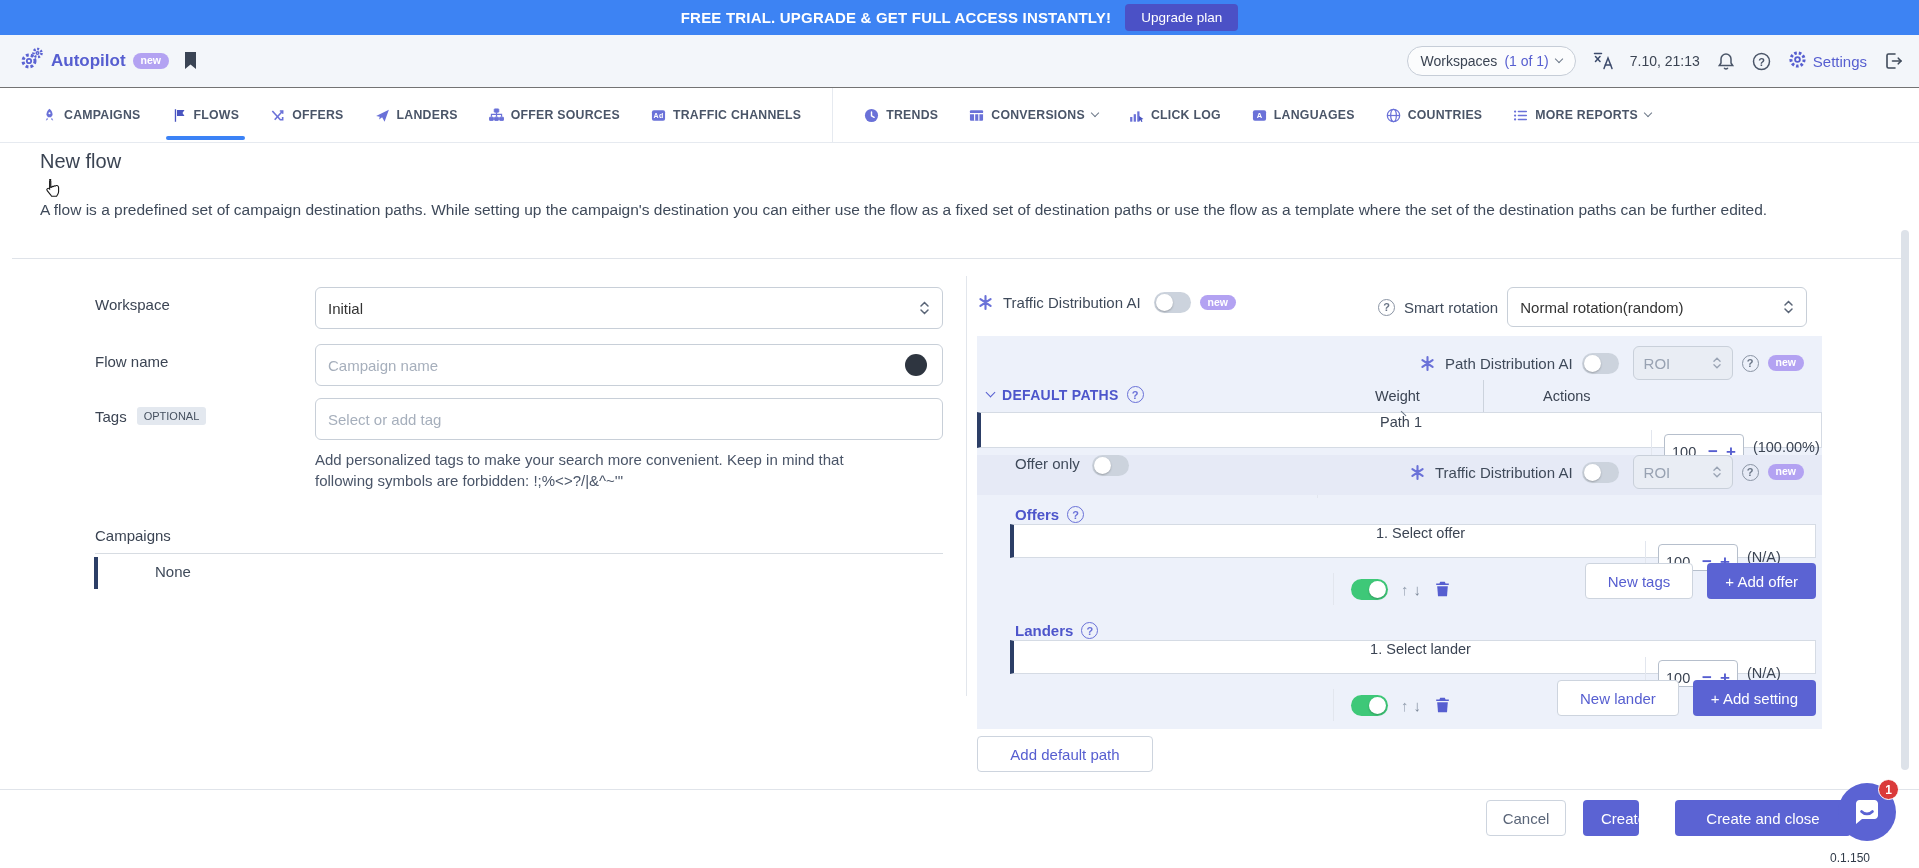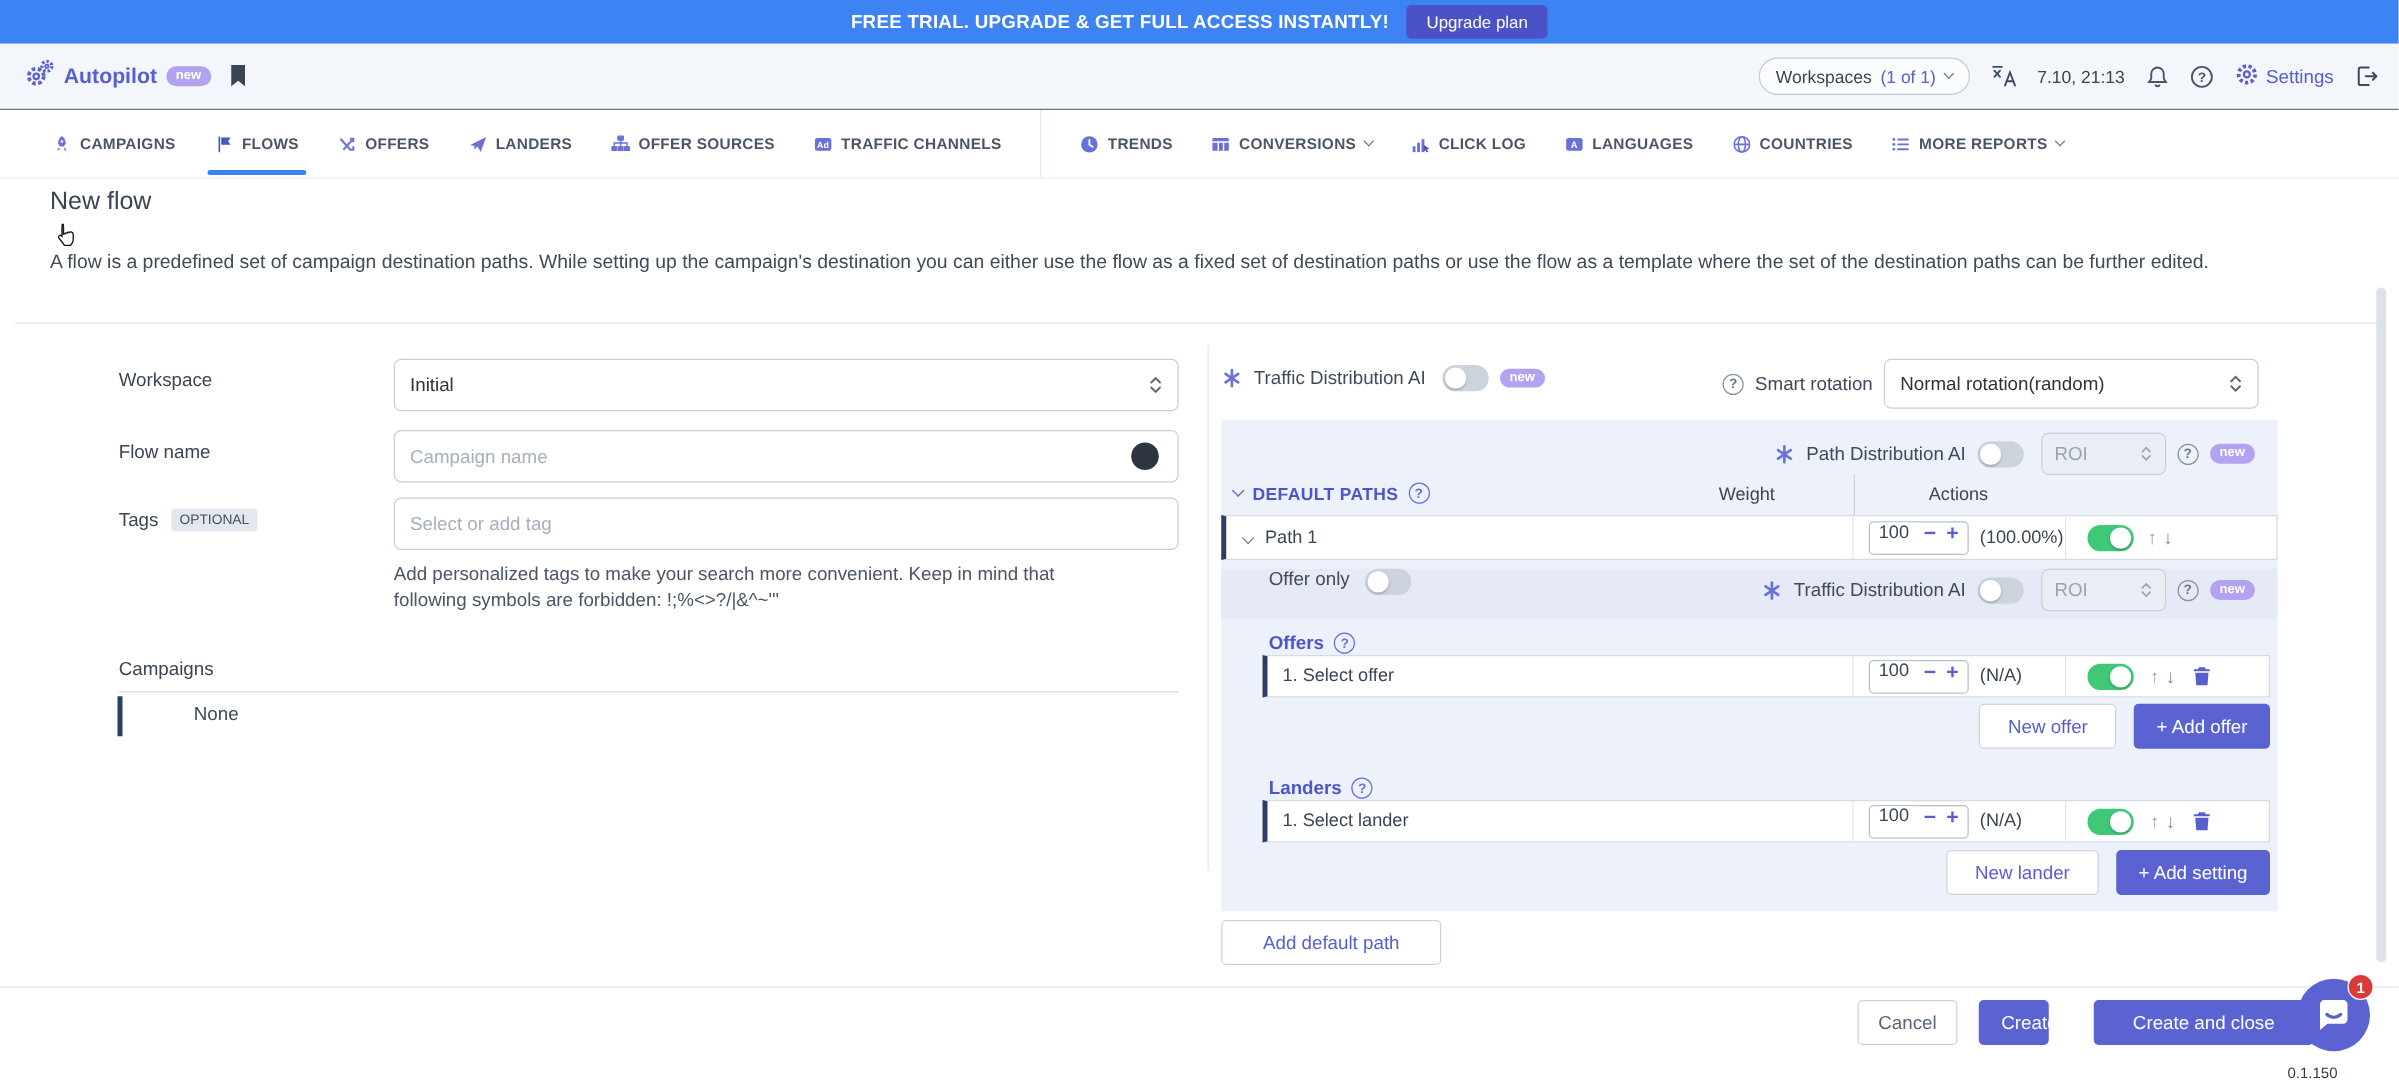--- a/index.html
+++ b/index.html
@@ -86,25 +86,25 @@
 
   .panel { position:absolute; left:977px; top:336px; width:845px; height:393px; background:#edf1fa; }
   .roi-sel { width:100px; height:34px; background:#e9edf4; border:1px solid #c9d0da; border-radius:6px;
     display:flex; align-items:center; padding:4px 10px; color:#98a2b2; font-size:15px; cursor:default; }
   .dp-head { position:absolute; left:10px; top:50px; display:flex; align-items:center; gap:8px;
     color:#4d55cb; font-weight:bold; font-size:14px; letter-spacing:.3px; cursor:pointer; }
   .col-head { position:absolute; top:52px; font-size:14.5px; color:#3b4453; }
   .head-div { position:absolute; left:506px; top:44px; width:1px; height:32px; background:#ccd3dd; }
 
   .prow { position:absolute; background:#fff; border:1px solid #d5dbe4; border-left:4px solid #2c3e66;
-    display:flex; align-items:center; font-size:14.5px; color:#3b4453; }
+    display:flex; align-items:center; font-size:14.5px; color:#3b4453;flex-direction:column; }
   .prow .cell { height:100%; display:flex; align-items:center; border-left:1px solid #e2e6ee; flex:none; }
   .wcell { width:170px; padding-left:12px; gap:9px; }
   .acell { padding-left:17px; gap:11px; }
-  .wbox { display:inline-flex; align-items:flex-start; border:1px solid #b6bfcc; border-radius:4px;
+  .wbox { display:inline-flex; align-items:flex-end; border:1px solid #b6bfcc; border-radius:4px;
     height:27px; background:#fff; padding:0 7px; gap:8px; }
   .winput { width:28px; border:none; outline:none; font-size:14.5px; color:#3b4453; font-family:inherit; }
   .wbtn { color:#565ed0; font-size:17px; font-weight:bold; cursor:pointer; line-height:1; user-select:none; }
   .udarr { font-size:15px; color:#98a3b3; cursor:pointer; letter-spacing:1px; }
   .sec-title { position:absolute; display:flex; align-items:center; gap:8px; color:#4d55cb;
     font-weight:bold; font-size:15px; }
   .btnrow { position:absolute; display:flex; gap:14px; }
   .btn-ghost { height:36px; background:#fff; border:1px solid #cdd4de; border-radius:4px;
     color:#565ed0; font-size:15px; font-family:inherit; padding:0 22px; cursor:pointer; }
   .btn-solid { height:36px; background:#5b63d3; border:none; border-radius:4px; color:#fff;
@@ -456,21 +456,21 @@
       <span class="udarr" style="margin-left:-9px; color:#7e8a9b;">↓</span>
       <span style="cursor:pointer; display:flex;">
         <svg width="15" height="16" viewBox="0 0 15 16" fill="#565ed0">
             <path d="M5.2.8h4.6l.8 1.6h3.2V4H1.2V2.4h3.2z"></path>
             <path d="M2.2 5.2h10.6l-.8 10H3z"></path>
           </svg>
       </span>
     </div>
   </div>
   <div class="btnrow" style="right:6px; top:227px;">
-    <button class="btn-ghost">New offer</button>
+    <button class="btn-ghost">New tags</button>
     <button class="btn-solid">+ Add offer</button>
   </div>
 
   <div class="sec-title" style="left:38px; top:286px;">
     <span>Landers</span>
     <span class="qmark indigo">?</span>
   </div>
   <div class="prow" style="left:33px; top:304px; width:806px; height:34px;">
     <span style="margin-left:12px;">1. Select lander</span>
     <div class="cell wcell" style="margin-left:auto;">

